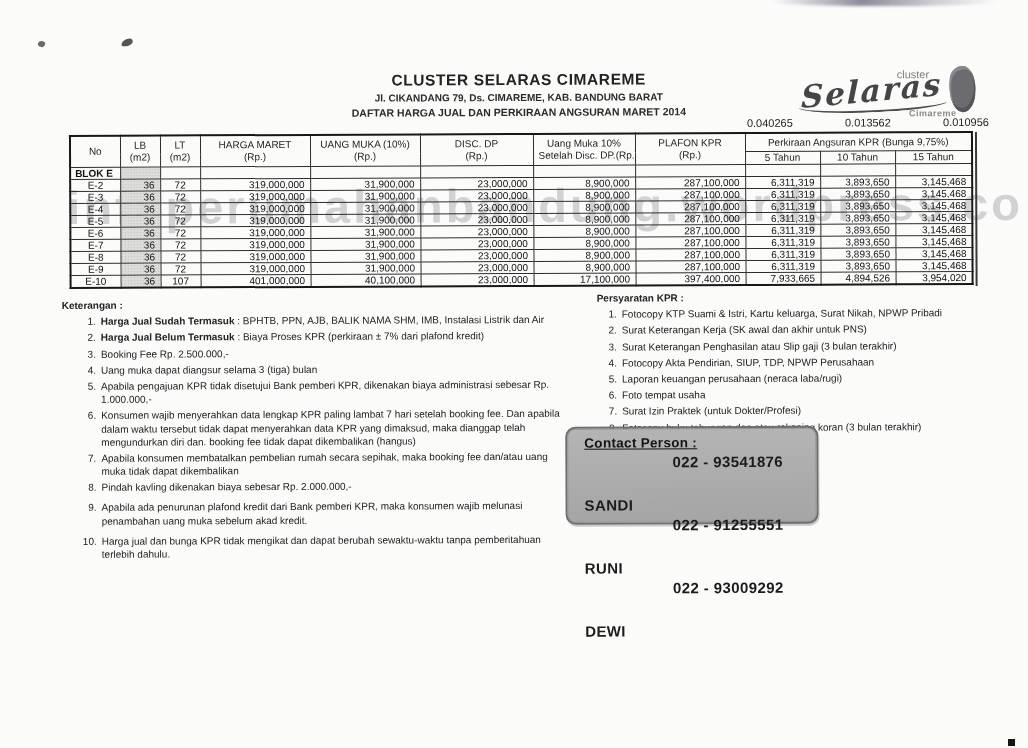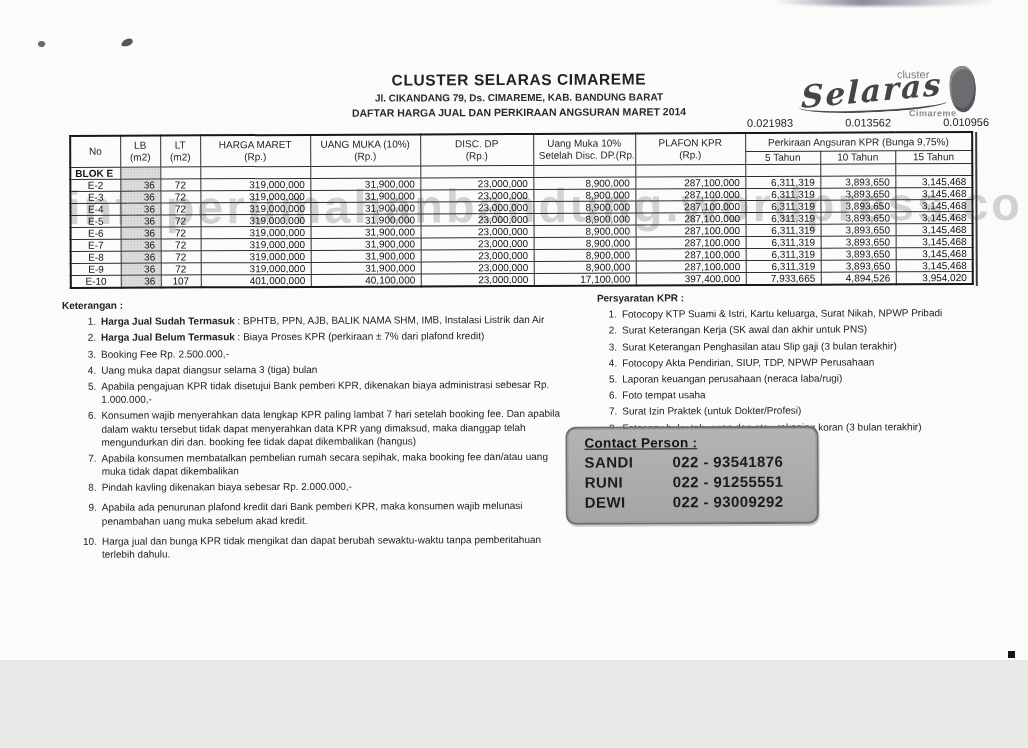--- a/index.html
+++ b/index.html
@@ -1,16 +1,16 @@
 <!DOCTYPE html>
 <html><head>
 <meta charset="utf-8">
 <style>
   html,body{margin:0;padding:0;background:#e8e8e6;}
-  .page{position:relative;width:1028px;height:660px;background:#fbfbfa;overflow:hidden;
+  .page{position:relative;width:1028px;height:748px;background:#fbfbfa;overflow:hidden;
         font-family:"Liberation Sans",sans-serif;color:#1a1a1a;}
   .tilt{position:absolute;inset:0;transform:rotate(-0.25deg);}
 
   
   .top-smudge{position:absolute;left:770px;top:-3px;width:230px;height:9px;border-radius:50%;
       background:linear-gradient(90deg,transparent,rgba(50,45,75,.55) 40%,rgba(50,45,75,.22) 72%,transparent);
       filter:blur(1.5px);}
   .speck-a{position:absolute;left:38px;top:41px;width:7px;height:6px;background:#3a3a3a;
       border-radius:60% 30% 55% 45%;transform:rotate(20deg);opacity:.75;}
   .speck-b{position:absolute;left:121px;top:39px;width:12px;height:7px;background:#2c2c2c;
@@ -70,21 +70,21 @@
   .li .t{flex:1;}
   .persyaratan{position:absolute;left:597px;top:292px;width:348px;font-size:10px;line-height:1.32;z-index:1;color:#222;}
   .persyaratan .li .n{width:20px;}
 
   
   .contact-box{position:absolute;left:565px;top:427px;width:253px;height:98px;box-sizing:border-box;
       background:linear-gradient(180deg,#b4b4b4,#a5a5a5);border:2px solid #6e6e6e;border-radius:10px;
       box-shadow:inset 0 0 0 1px #979797, 1px 2px 0 #c9c9c9;padding:7px 0 0 17px;z-index:1;}
   .contact-title{font-size:13.5px;font-weight:bold;text-decoration:underline;color:#141414;letter-spacing:.3px;}
   .contact-row{display:flex;margin-top:3px;font-weight:bold;font-size:15px;color:#1b1b1b;letter-spacing:.4px;}
-  .contact-name{width:88px;flex:none;}
+  .contact-name{width:88px;flex:none;margin-top:43px;}
 </style>
 </head>
 <body>
 
 <div class="page">
   <div class="top-smudge"></div>
   <div class="speck-a"></div>
   <div class="speck-b"></div>
   <div class="corner-mark"></div>
 
@@ -98,21 +98,21 @@
 
     <div class="logo">
       <span class="logo-cluster">cluster</span>
       <span class="logo-name">Selaras</span>
       <span class="logo-swash"></span>
       <span class="logo-blob"></span>
       <span class="logo-cimareme">Cimareme</span>
     </div>
 
     <div class="factors">
-      <span>0.021983</span>
+      <span>0.040265</span>
       <span>0.013562</span>
       <span>0.010956</span>
     </div>
 
     <div class="watermark">infoperumahanbandung.wordpress.com</div>
 
     <div class="price-table-wrap">
       <table class="price">
         <colgroup>
           <col style="width:50px">

